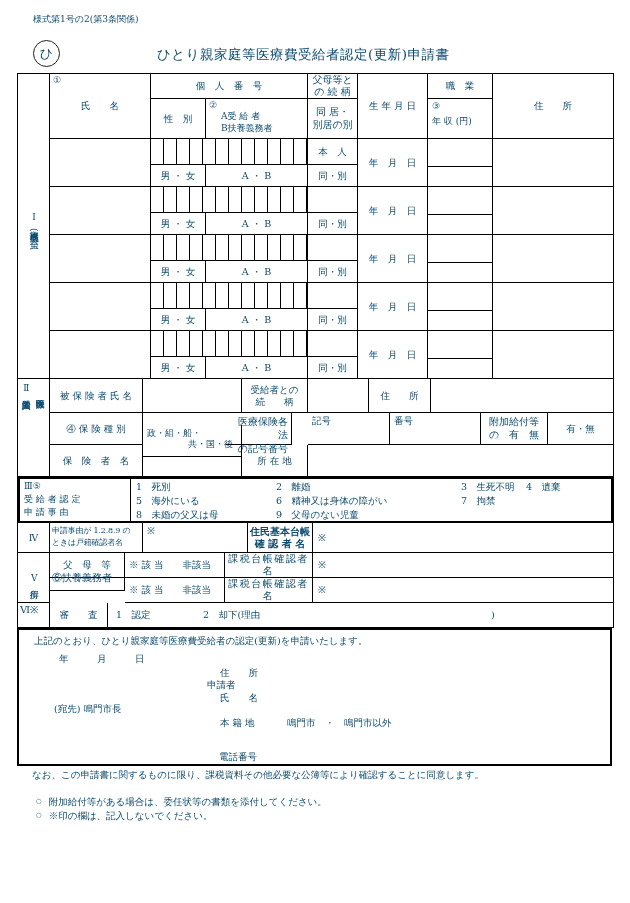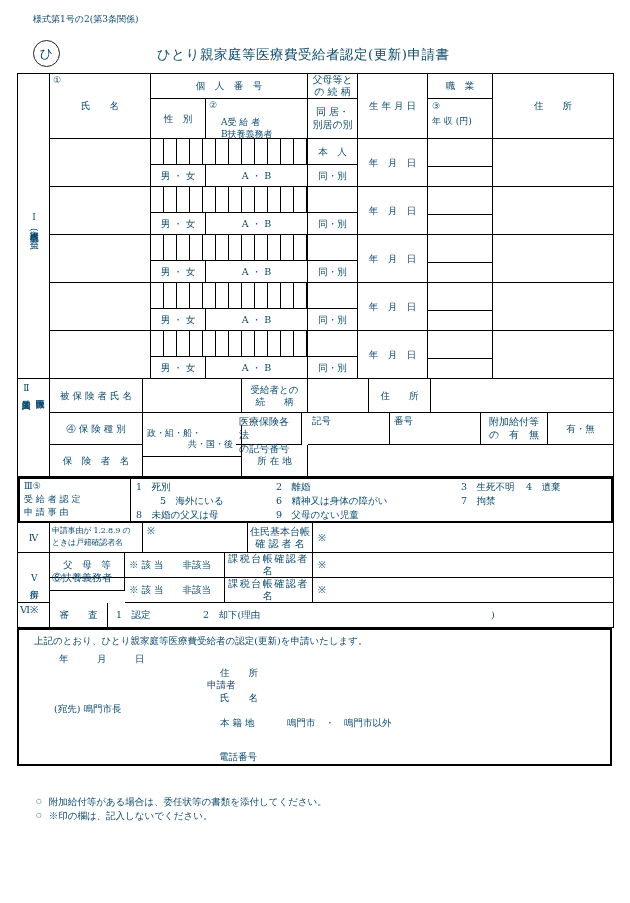--- a/index.html
+++ b/index.html
@@ -51,21 +51,21 @@
       <span>氏　　名</span>
     </div>
     <div class="c ctr" style="left:133px; top:0; width:157px; height:25px;">
       <span>個　人　番　号</span>
     </div>
     <div class="c ctr" style="left:133px; top:25px; width:55px; height:40px;">
       <span>性　別</span>
     </div>
     <div class="c f9" style="left:188px; top:25px; width:102px; height:40px; padding:1px 3px;">
       <span style="display:block;">②</span>
-      <span style="display:block; padding-left:12px;margin-top:6px;">A受 給 者</span>
+      <span style="display:block; padding-left:12px;">A受 給 者</span>
       <span style="display:block; padding-left:12px;">B扶養義務者</span>
     </div>
     <div class="c lines f85" style="left:290px; top:0; width:50px; height:25px;">
       <span>父母等と</span>
       <span>の 続 柄</span>
     </div>
     <div class="c lines f85" style="left:290px; top:25px; width:50px; height:40px;">
       <span>同 居・</span>
       <span>別居の別</span>
     </div>
@@ -199,21 +199,21 @@
       </div>
     <div class="c nr" style="left:413px; top:305px; width:182px; height:34px;"></div>
 
     <div class="c ctr" style="left:32px; top:339px; width:93px; height:32px;">
         <span>④ 保 険 種 別</span>
       </div>
     <div class="c f9" style="left:125px; top:351px; width:99px; height:32px; padding:3px 4px;">
       <span style="display:block;">政・組・船・</span>
       <span style="display:block; text-align:right; padding-right:4px;">共・国・後</span>
     </div>
-    <div class="c f85" style="left:218px; top:339px; width:66px; height:32px; padding:3px 3px;">
+    <div class="c f85" style="left:208px; top:339px; width:66px; height:32px; padding:3px 3px;text-align:right;">
       <span style="display:block;">医療保険各法</span>
       <span style="display:block; margin-top:2px;">の記号番号</span>
     </div>
     <div class="c" style="left:290px; top:339px; width:82px; height:32px; padding:2px 4px;"><span>記号</span></div>
     <div class="c" style="left:372px; top:339px; width:91px; height:32px; padding:2px 4px;"><span>番号</span></div>
     <div class="c lines f85" style="left:463px; top:339px; width:67px; height:32px;">
       <span>附加給付等</span>
       <span>の　有　無</span>
     </div>
     <div class="c ctr nr" style="left:530px; top:339px; width:65px; height:32px;">
@@ -233,37 +233,37 @@
       <div class="abs f9" style="left:0; top:0; width:111px; height:100%; border-right:1px solid #000; box-sizing:border-box; padding:1px 4px; line-height:13px;">
         <span style="display:block;">Ⅲ⑤</span>
         <span style="display:block;">受 給 者 認 定</span>
         <span style="display:block;">申 請 事 由</span>
       </div>
       <div class="abs" style="left:111px; top:0; right:0; bottom:0;">
         <span class="opt" style="left:5px; top:2px;">1　死別</span>
         <span class="opt" style="left:145px; top:2px;">2　離婚</span>
         <span class="opt" style="left:330px; top:2px;">3　生死不明</span>
         <span class="opt" style="left:395px; top:2px;">4　遺棄</span>
-        <span class="opt" style="left:5px; top:16px;margin-left:24px;">5　海外にいる</span>
+        <span class="opt" style="left:5px; top:16px;">5　海外にいる</span>
         <span class="opt" style="left:145px; top:16px;">6　精神又は身体の障がい</span>
         <span class="opt" style="left:330px; top:16px;">7　拘禁</span>
         <span class="opt" style="left:5px; top:30px;">8　未婚の父又は母</span>
         <span class="opt" style="left:145px; top:30px;">9　父母のない児童</span>
       </div>
     </div>
 
     <div class="c ctr" style="left:0; top:449px; width:32px; height:30px;">
         <span>Ⅳ</span>
       </div>
     <div class="c f8" style="left:32px; top:449px; width:93px; height:30px; padding:2px 2px; line-height:12px; letter-spacing:-0.2px;">
       <span style="display:block;">申請事由が 1.2.8.9 の</span>
       <span style="display:block;">ときは戸籍確認者名</span>
     </div>
     <div class="c" style="left:125px; top:449px; width:105px; height:30px; padding:2px 4px;"><span>※</span></div>
-    <div class="c lines f85" style="left:230px; top:449px; width:65px; height:30px; line-height:12px;">
+    <div class="c lines f85" style="left:230px; top:449px; width:65px; height:30px; line-height:12px;font-weight:bold;">
       <span>住民基本台帳</span>
       <span>確 認 者 名</span>
     </div>
     <div class="c nr vctr" style="left:295px; top:449px; width:300px; height:30px; padding-left:5px;">
         <span>※</span>
       </div>
 
     <div class="c ctr" style="left:0; top:479px; width:32px; height:50px;">
       <span class="vert f9">Ⅴ所得</span>
     </div>
@@ -309,20 +309,21 @@
     <span class="abs" style="left:40px; top:23px; font-size:9.5px;">年　　　月　　　日</span>
     <span class="abs" style="left:201px; top:37px; font-size:9.5px;">住　　所</span>
     <span class="abs" style="left:188px; top:49px; font-size:9.5px;">申請者</span>
     <span class="abs" style="left:201px; top:62px; font-size:9.5px;">氏　　名</span>
     <span class="abs" style="left:35px; top:73px; font-size:9.5px;">(宛先) 鳴門市長</span>
     <span class="abs" style="left:201px; top:87px; font-size:9.5px;">本 籍 地</span>
     <span class="abs" style="left:268px; top:87px; font-size:9.5px;">鳴門市　・　鳴門市以外</span>
     <span class="abs" style="left:200px; top:121px; font-size:9.5px;">電話番号</span>
   </div>
 
+  <div class="note-line" style="left:32px; top:769px;">なお、この申請書に関するものに限り、課税資料その他必要な公簿等により確認することに同意します。</div>
   <div class="note-line" style="left:36px; top:796px;">
     <span class="bullet">○</span><span>附加給付等がある場合は、委任状等の書類を添付してください。</span>
   </div>
   <div class="note-line" style="left:36px; top:810px;">
     <span class="bullet">○</span><span>※印の欄は、記入しないでください。</span>
   </div>
 
 </div>
 
 </body></html>

